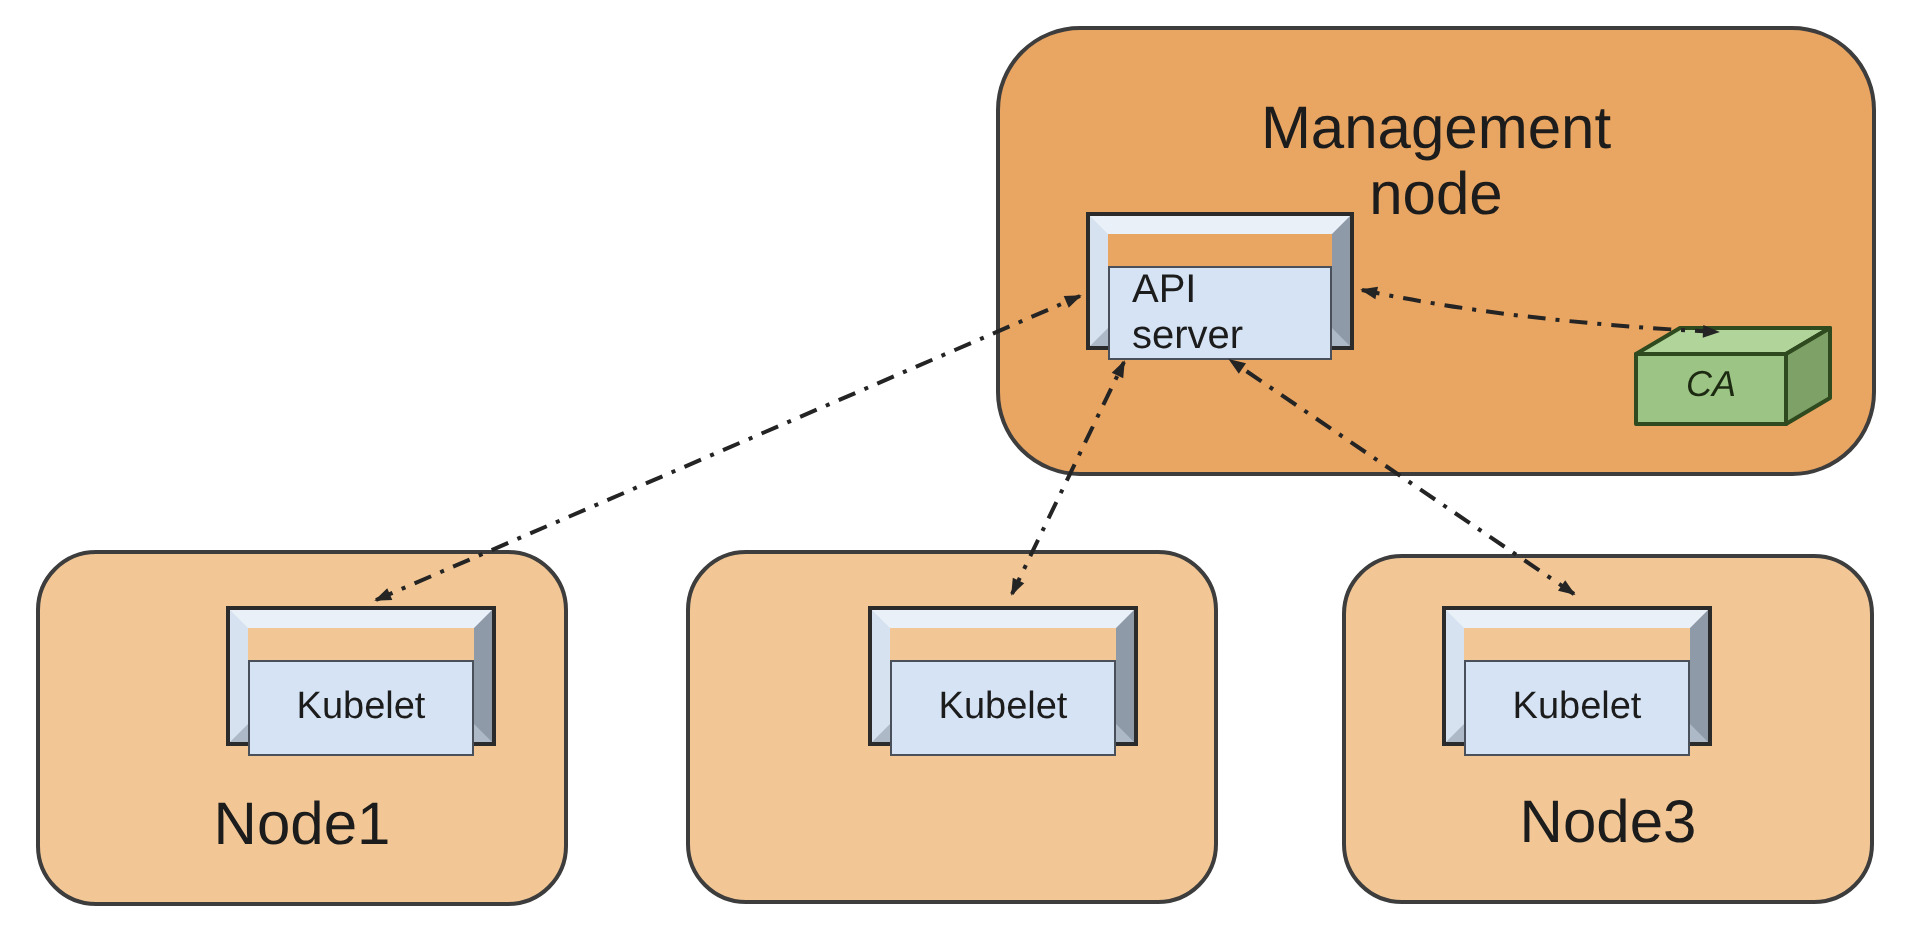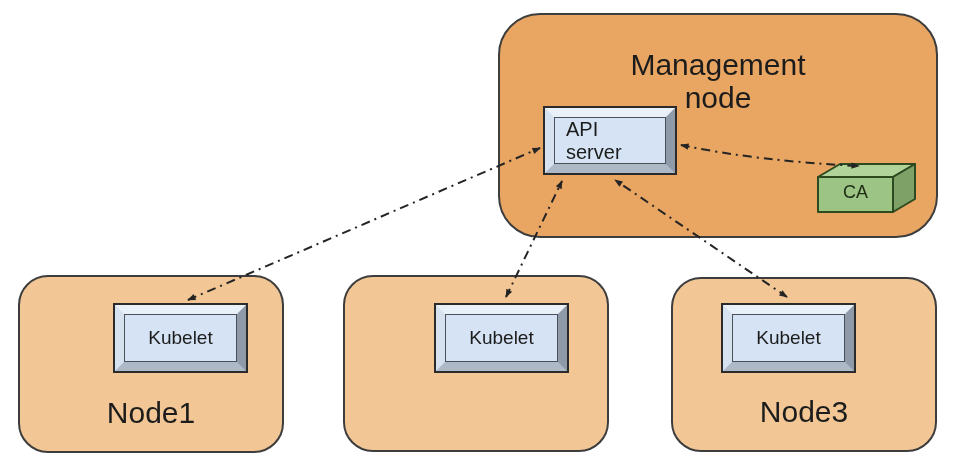--- a/index.html
+++ b/index.html
@@ -25,30 +25,31 @@
   }
   
   .bevel{position:absolute;box-sizing:border-box;border:2px solid #2b2b2b;}
   .bevel-frame{
     width:100%;height:100%;box-sizing:border-box;border:9px solid;
     border-color:var(--component-bevel-light,#e9f0f8) var(--component-bevel-dark,#8f9aa9) #adb9c6 #d6e2f0;
   }
   .bevel-panel{
     width:100%;height:100%;box-sizing:border-box;border:1px solid #49505a;
     background:var(--component-fill,#d5e3f4);
+    margin-top:16px;
   }
   .api-text{
     font-size:20px;line-height:23px;padding:0 0 0 11px;color:var(--text,#1c1c1c);
   }
   .kubelet-panel{display:flex;align-items:center;justify-content:center;}
   .kubelet-text{font-size:19px;color:var(--text,#1c1c1c);}
   .ca-wrap{position:absolute;left:316px;top:147px;width:102px;height:53px;}
   .ca-label{
     position:absolute;left:2px;top:20px;width:75px;text-align:center;
-    font-size:18px;color:#1d2a12;
+    font-size:18px;color:#1d2a12;font-style:italic;
   }
   .overlay{position:absolute;left:0;top:0;pointer-events:none;}
 </style>
 </head>
 <body>
 
 <div class="canvas">
 
   <div class="znode mgmt" style="left:498px;top:13px;width:440px;height:225px;">
     <div class="mgmt-title">

